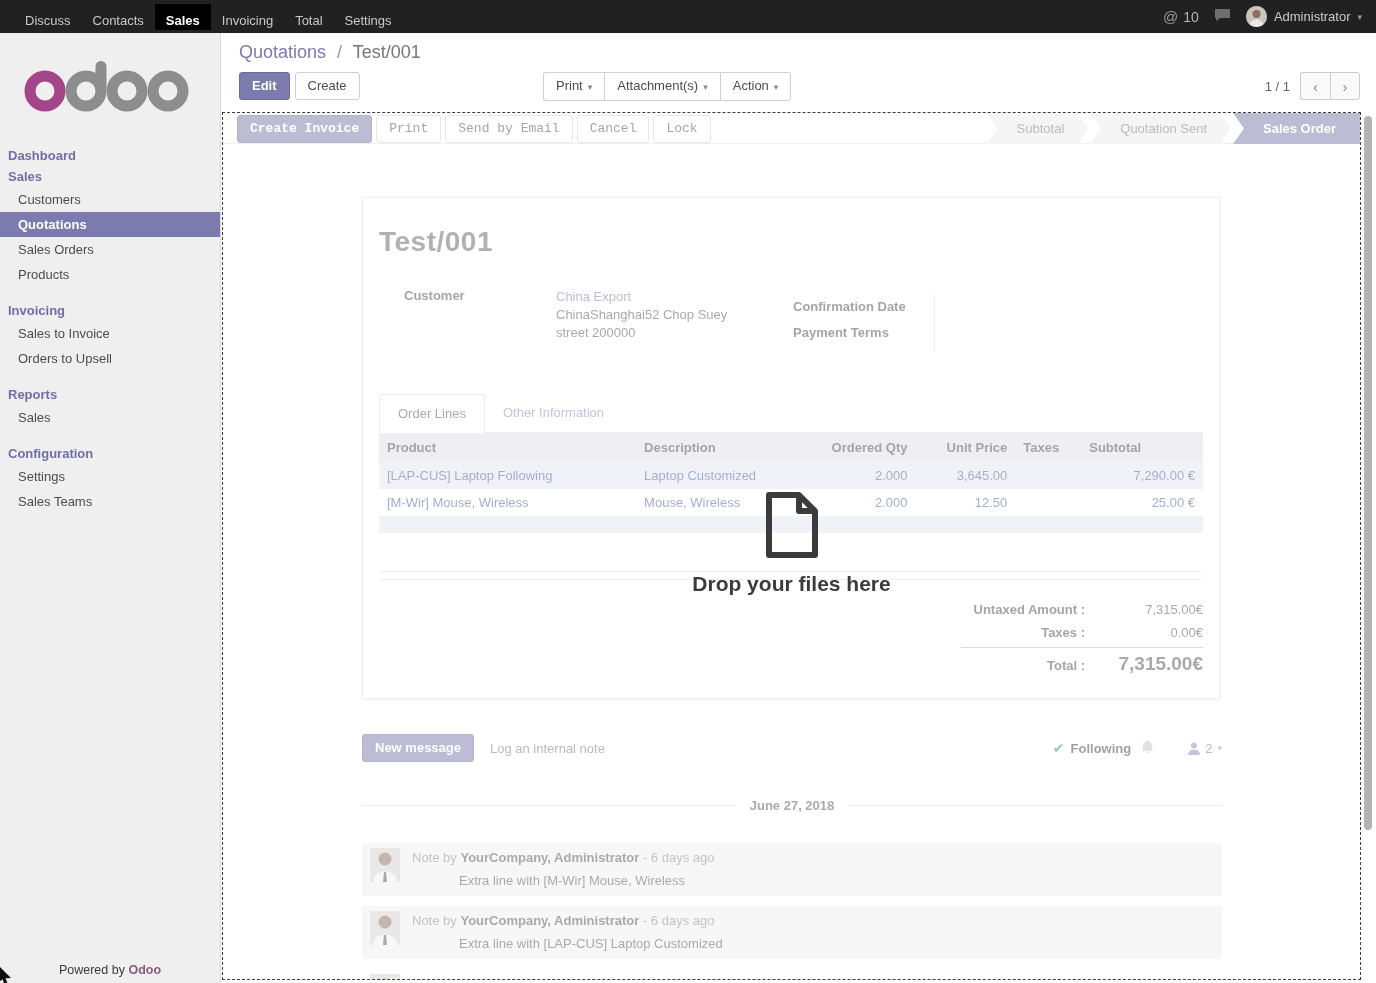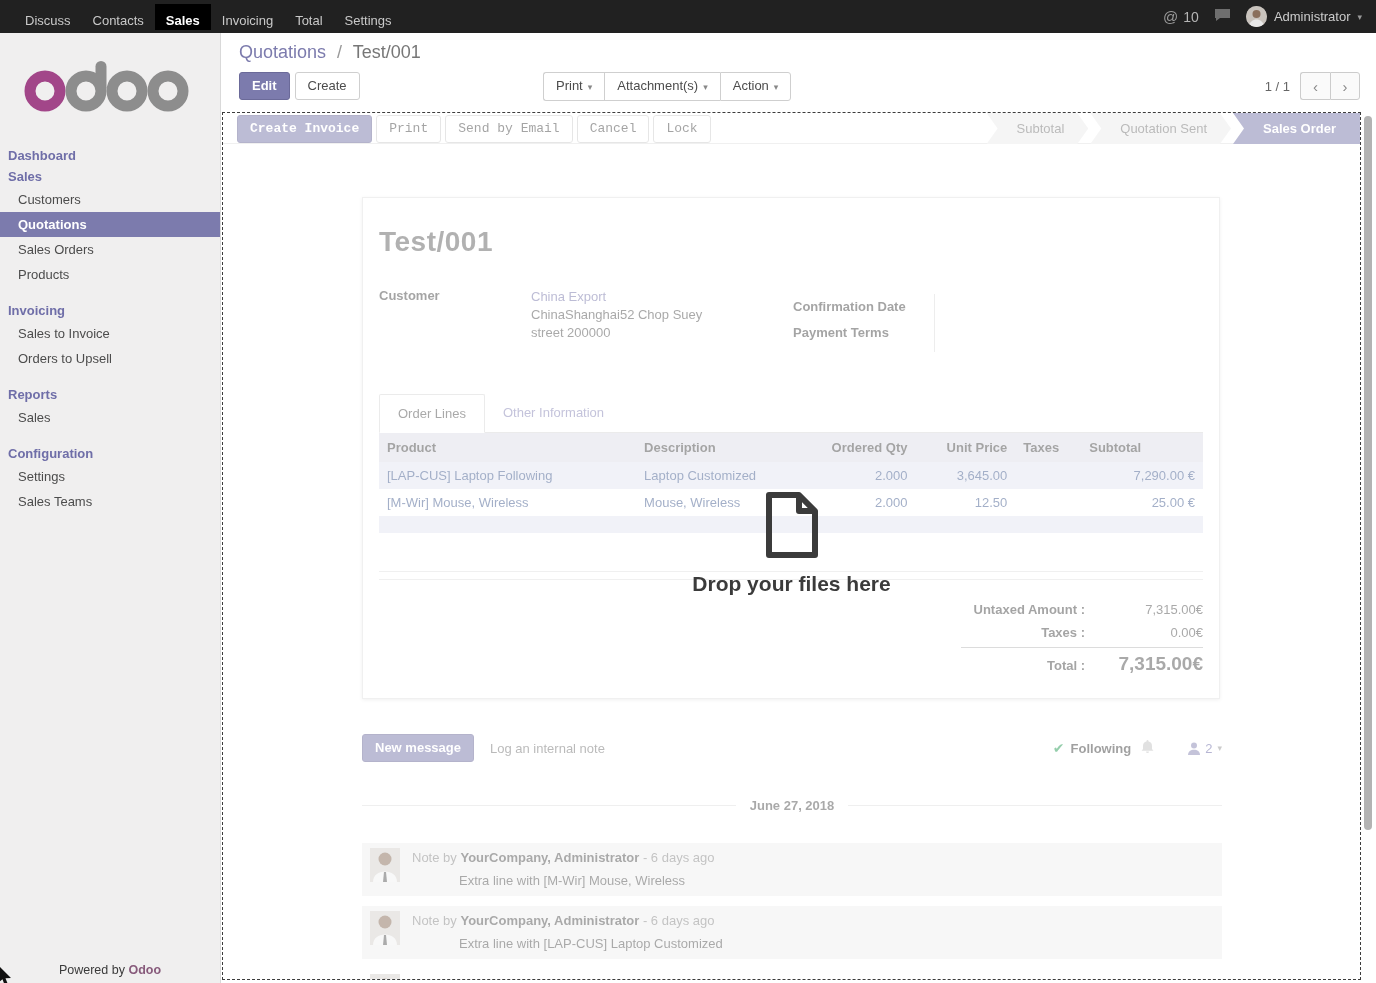--- a/index.html
+++ b/index.html
@@ -70,21 +70,21 @@
   .sb-stages{display:flex;}
   .stage{height:31px;line-height:31px;padding:0 24px 0 30px;font-size:13px;color:#777;background:#ececec;
     margin-left:2px;clip-path:polygon(0 0,calc(100% - 11px) 0,100% 50%,calc(100% - 11px) 100%,0 100%,11px 50%);}
   .stage.active{background:var(--accent);color:#fff;font-weight:bold;
     clip-path:polygon(0 0,100% 0,100% 100%,0 100%,11px 50%);}
   
   .sheet{width:858px;min-height:497px;margin:53px 0 0 139px;background:#fff;border:1px solid #e2e2e2;
     box-shadow:0 1px 4px rgba(0,0,0,.12);padding:18px 16px;position:relative;}
   .sheet-title{font-size:28px;color:#666;margin:10px 0 0 0;font-weight:bold;letter-spacing:.5px;}
   .fields{position:relative;margin-top:30px;min-height:80px;}
-  .field-left{display:flex;}
+  .field-left{display:flex;margin-left:25px;}
   .field-label{width:152px;font-weight:bold;color:#4c4c4c;}
   .field-value a{color:var(--accent);text-decoration:none;cursor:pointer;}
   .field-value{color:#555;line-height:18px;max-width:230px;}
   .field-right{position:absolute;left:414px;top:6px;padding-right:28px;border-right:1px solid #ddd;min-height:58px;}
   .field-right .row{line-height:26px;font-weight:bold;color:#4c4c4c;}
   
   .tabs{display:flex;border-bottom:1px solid #d8d8d8;margin-top:26px;}
   .tab{padding:11px 18px;font-size:13px;cursor:pointer;}
   .tab.active{border:1px solid #d8d8d8;border-bottom:1px solid #fff;margin-bottom:-1px;color:#555;
     border-radius:2px 2px 0 0;background:#fff;}

